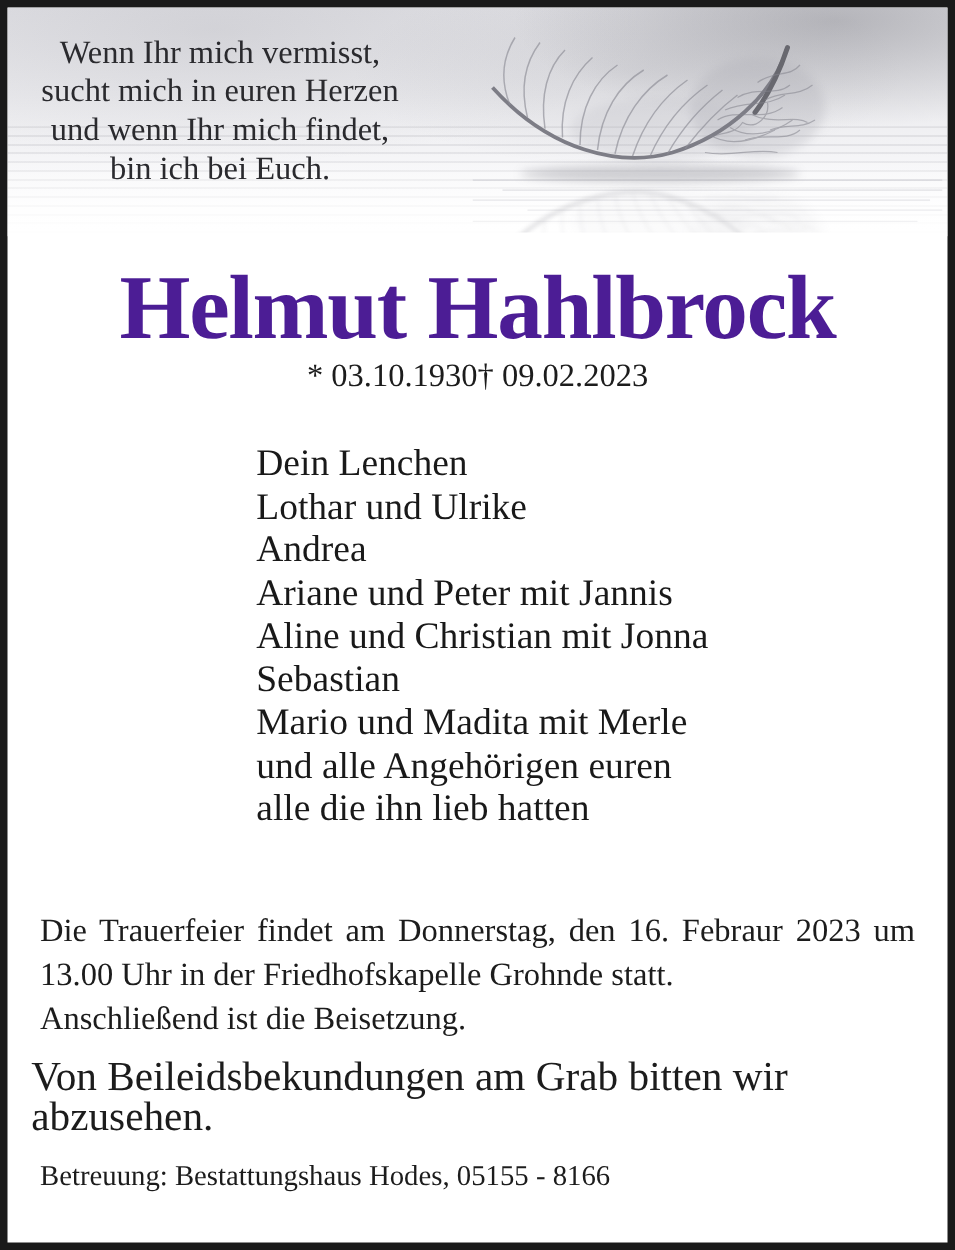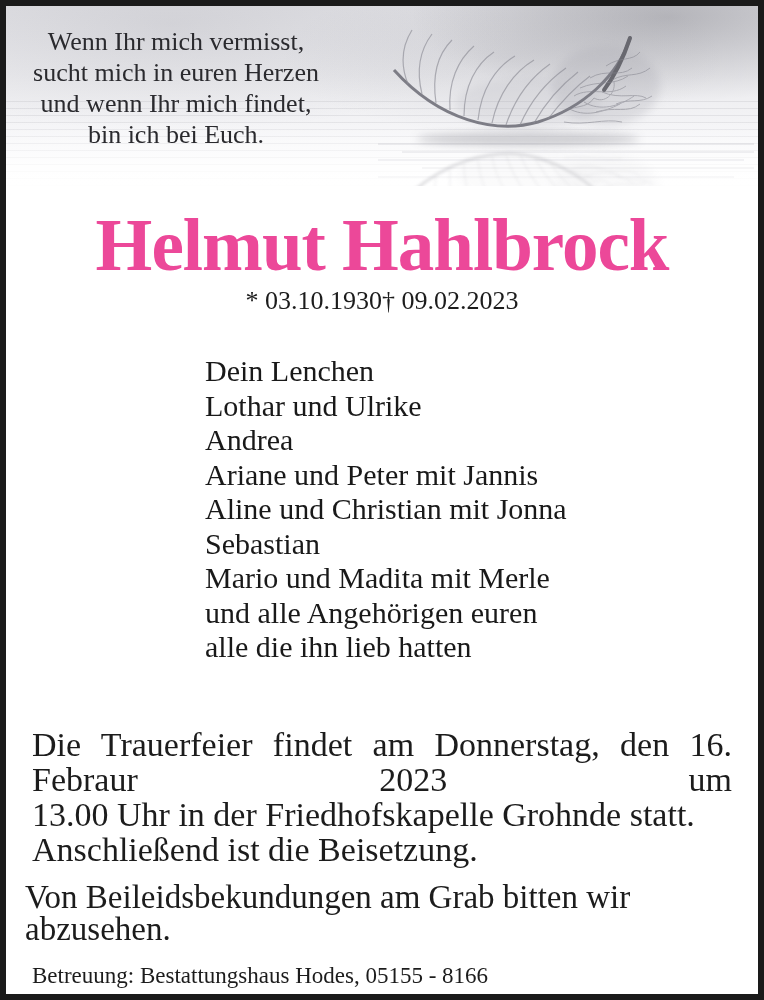--- a/index.html
+++ b/index.html
@@ -74,21 +74,21 @@
   }
 
   
   .deceased-name {
     margin: 19px 0 0 0;
     text-align: center;
     font-size: 73px;
     line-height: 76px;
     font-weight: bold;
     letter-spacing: -1px;
-    color: #ec4899;
+    color: #4c1d95;
   }
 
   .dates-row {
     margin-top: 2px;
     display: flex;
     justify-content: center;
     font-size: 26px;
     line-height: 30px;
   }
 
@@ -102,21 +102,21 @@
   .mourners {
     margin: 38px 0 0 199px;
     font-size: 30px;
     line-height: 34.5px;
     font-weight: normal;
     color: #191919;
   }
 
   .funeral-info {
     margin: 62px 26px 0 26px;
-    font-size: 34px;
+    font-size: 26px;
     line-height: 35px;
   }
   .funeral-info .stretch {
     text-align: justify;
     text-align-last: justify;
   }
 
   .condolence-note {
     margin: 14px 26px 0 19px;
     font-size: 33px;

